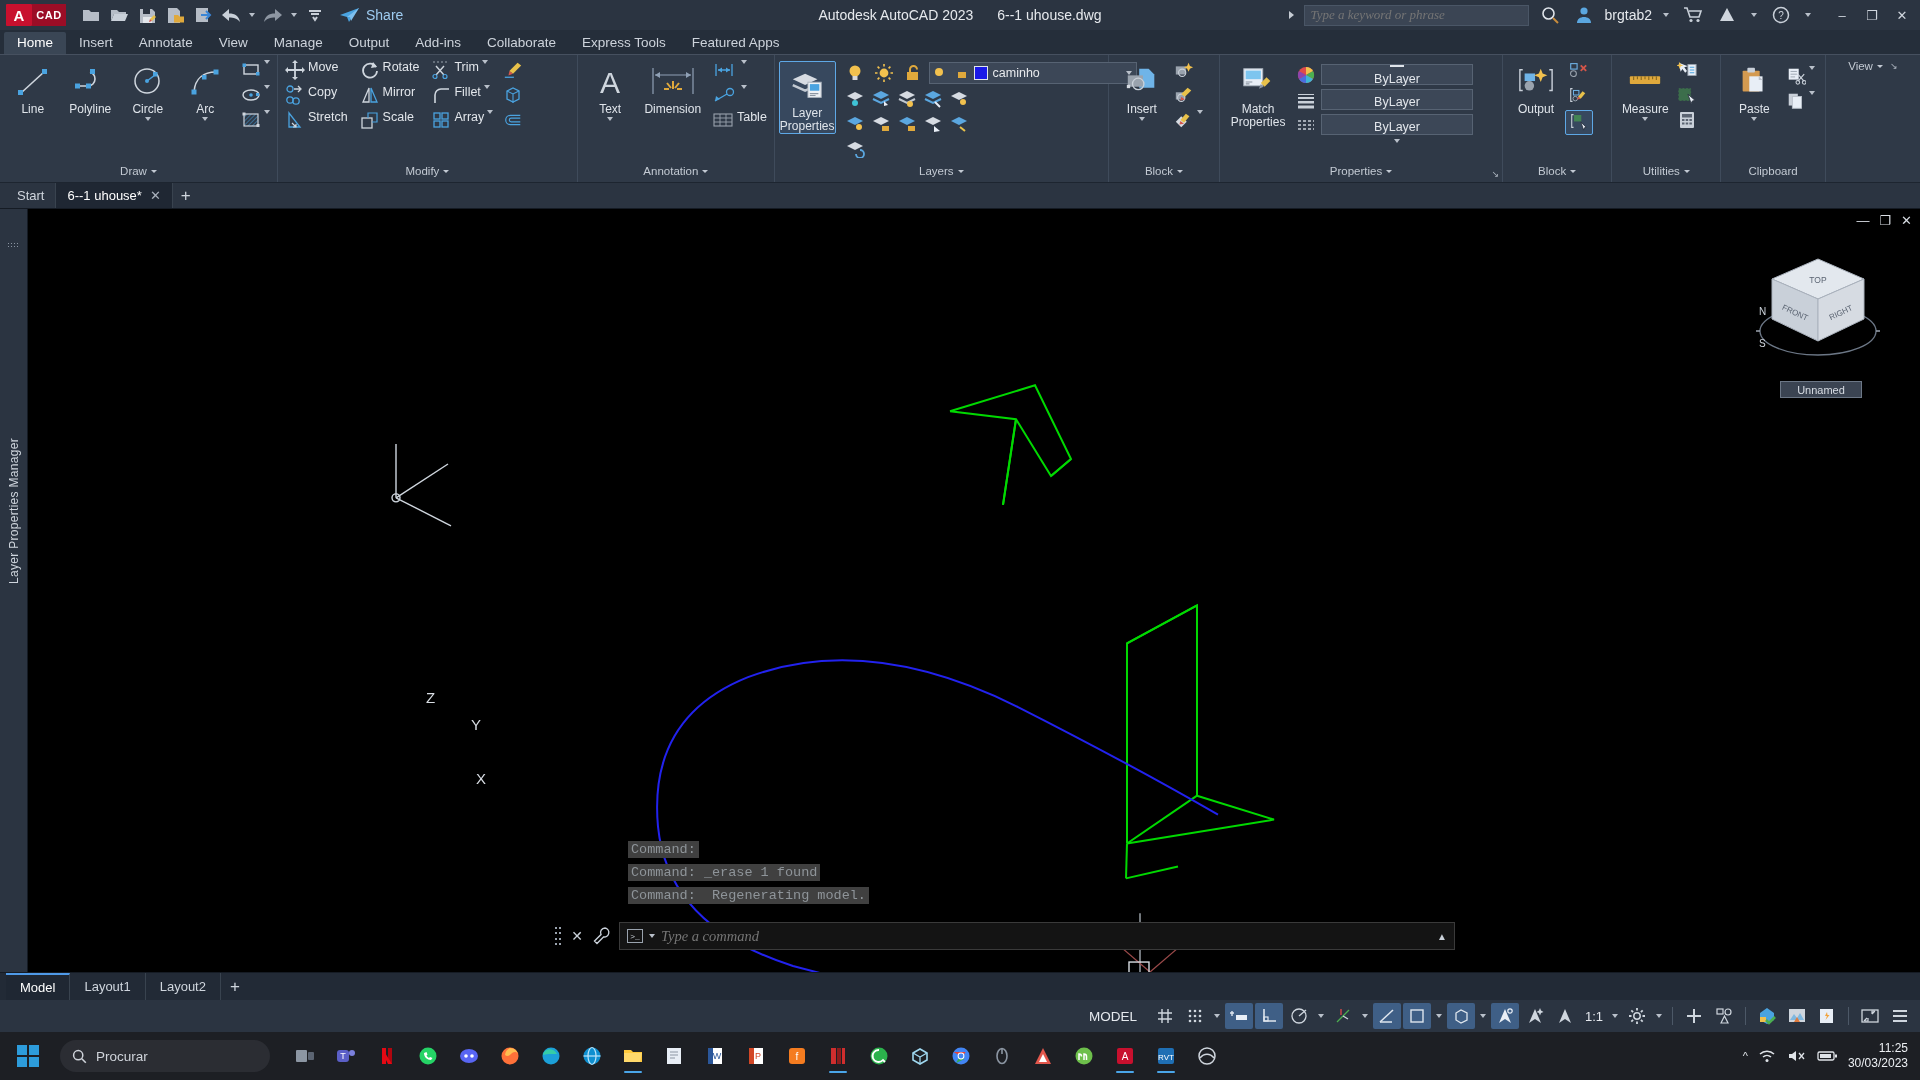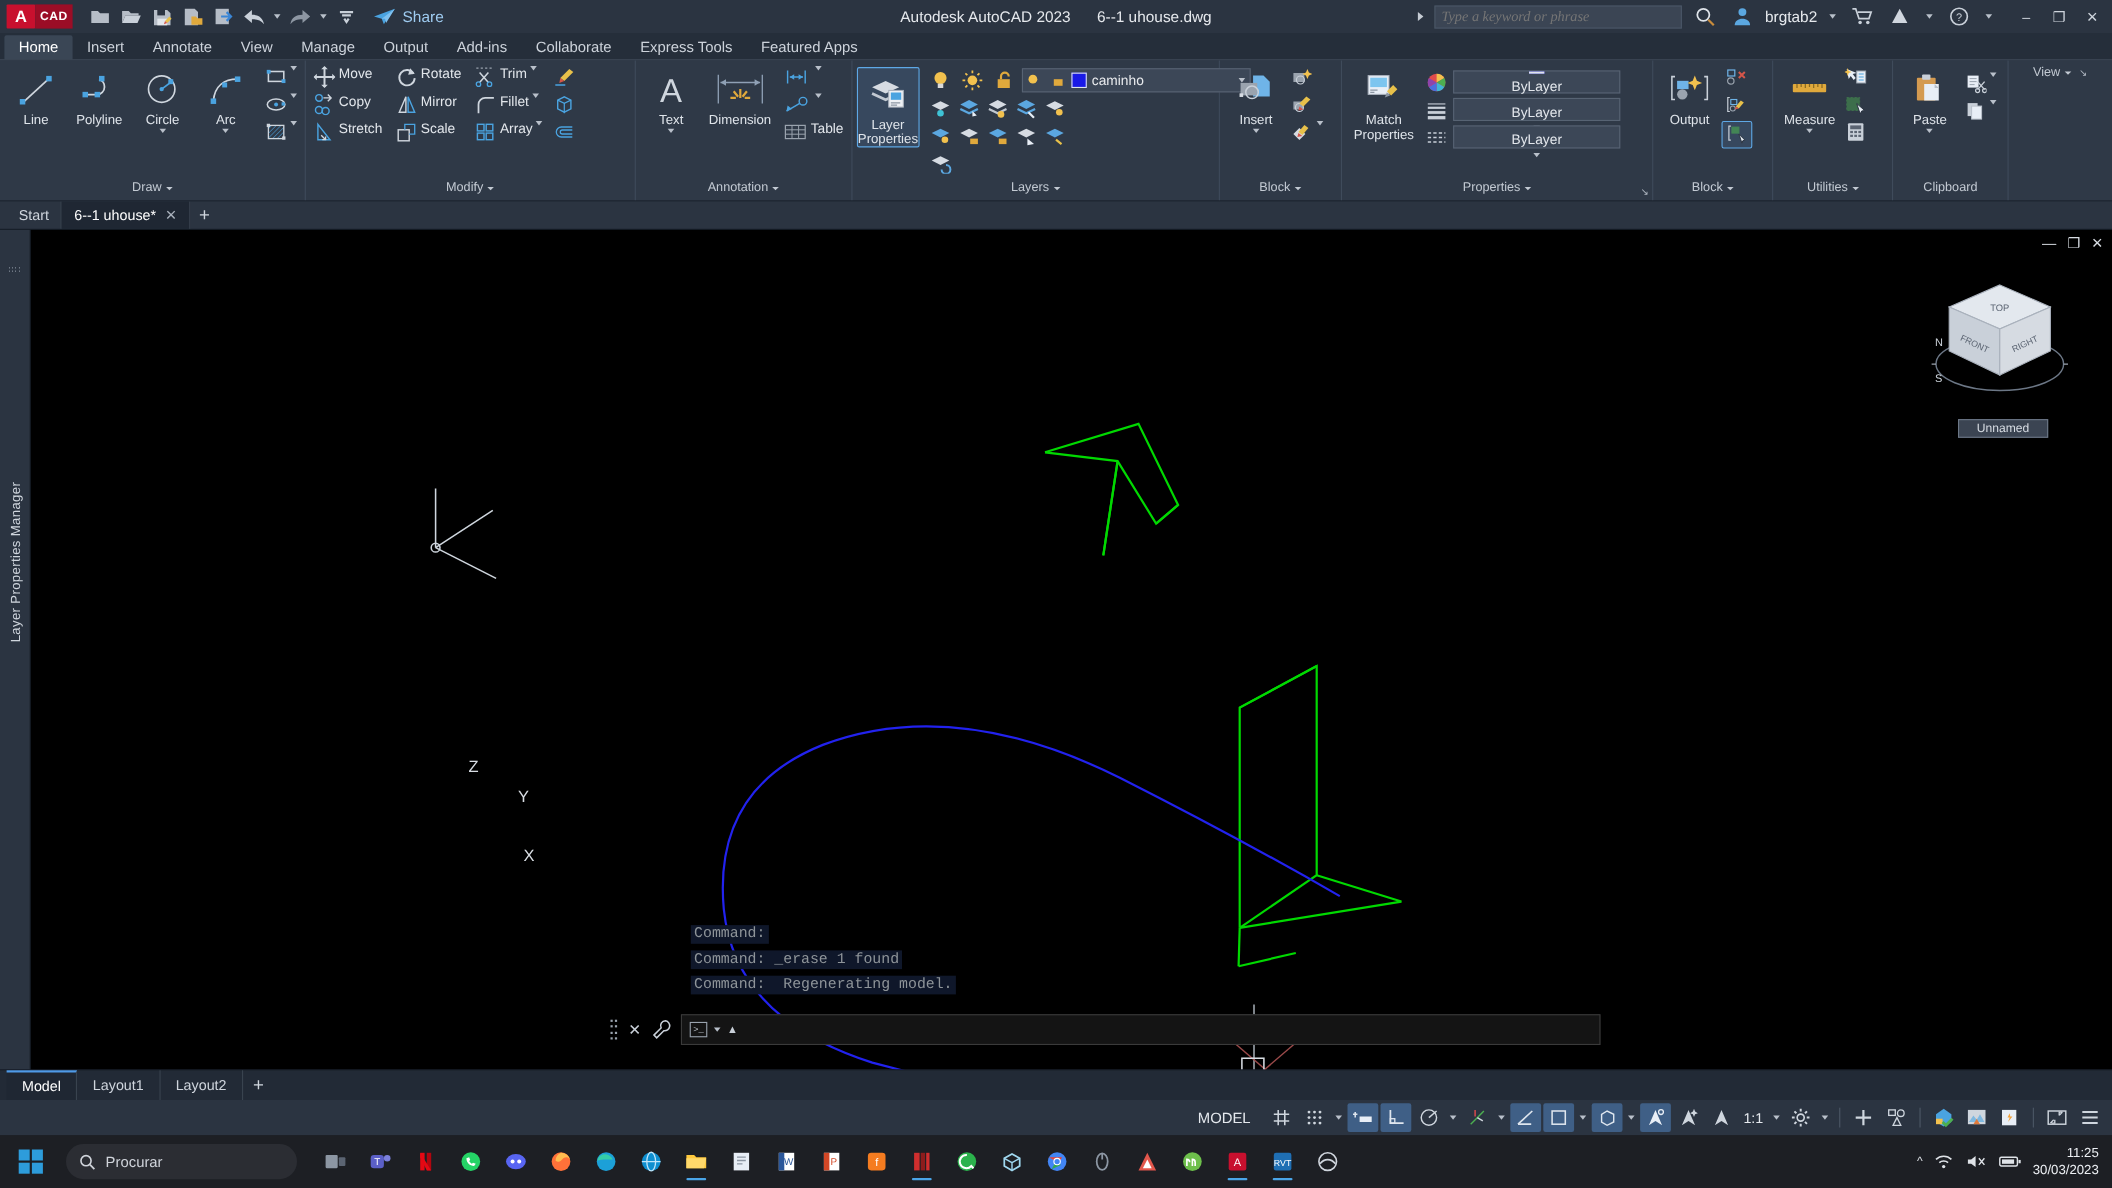--- a/index.html
+++ b/index.html
@@ -160,21 +160,21 @@
   .unnamed-btn {
     position: absolute; top: 172px; right: 58px; width: 82px; height: 17px;
     background: #3b4452; border: 1px solid #6c7786; color: #d7dce3; font-size: 11px;
     display: flex; align-items: center; justify-content: center; z-index:4;
   }
 
   
   .cmdhist { position: absolute; left: 600px; bottom: 64px; z-index: 3; }
   .cmdline-item {
     font-family: "Liberation Mono", monospace; font-size: 13.5px;
-    color: #8e9499; background: #0f172a; display: inline-block;
+    color: #8e9499; background: #404040; display: inline-block;
     padding: 1px 3px; margin-bottom: 4px; white-space: pre;
   }
   .cmdrow { display: block; }
 
   
   .cmdbar {
     position: absolute; left: 527px; bottom: 22px; width: 900px; height: 28px;
     display: flex; align-items: center; gap: 6px; z-index: 6;
   }
   .cmd-grip { width: 8px; height: 18px; display:flex; flex-direction:column; justify-content:space-between; }
@@ -1188,20 +1188,21 @@
           </div>
         <div class="cmd-x">✕</div>
         <div class="cmd-wrench">
           <svg width="18" height="18" viewBox="0 0 18 18">
               <path d="M12 1a4.5 4.5 0 0 0-4 6.5L1.5 14 4 16.5l6.5-6.5A4.5 4.5 0 1 0 12 1z" fill="none" stroke="#c9d0d9" stroke-width="1.4"></path>
             </svg>
         </div>
         <div class="cmd-input-wrap">
           <div class="cmd-prompt-ico">&gt;_</div>
           <i class="caret-dn"></i>
+          <input placeholder="Type a command" style="">
           <span class="cmd-up">▲</span>
         </div>
       </div>
     </div>
   </div>
 
   <div class="layoutbar">
     <div class="ltab active">Model</div>
     <div class="ltab">Layout1</div>
     <div class="ltab">Layout2</div>

